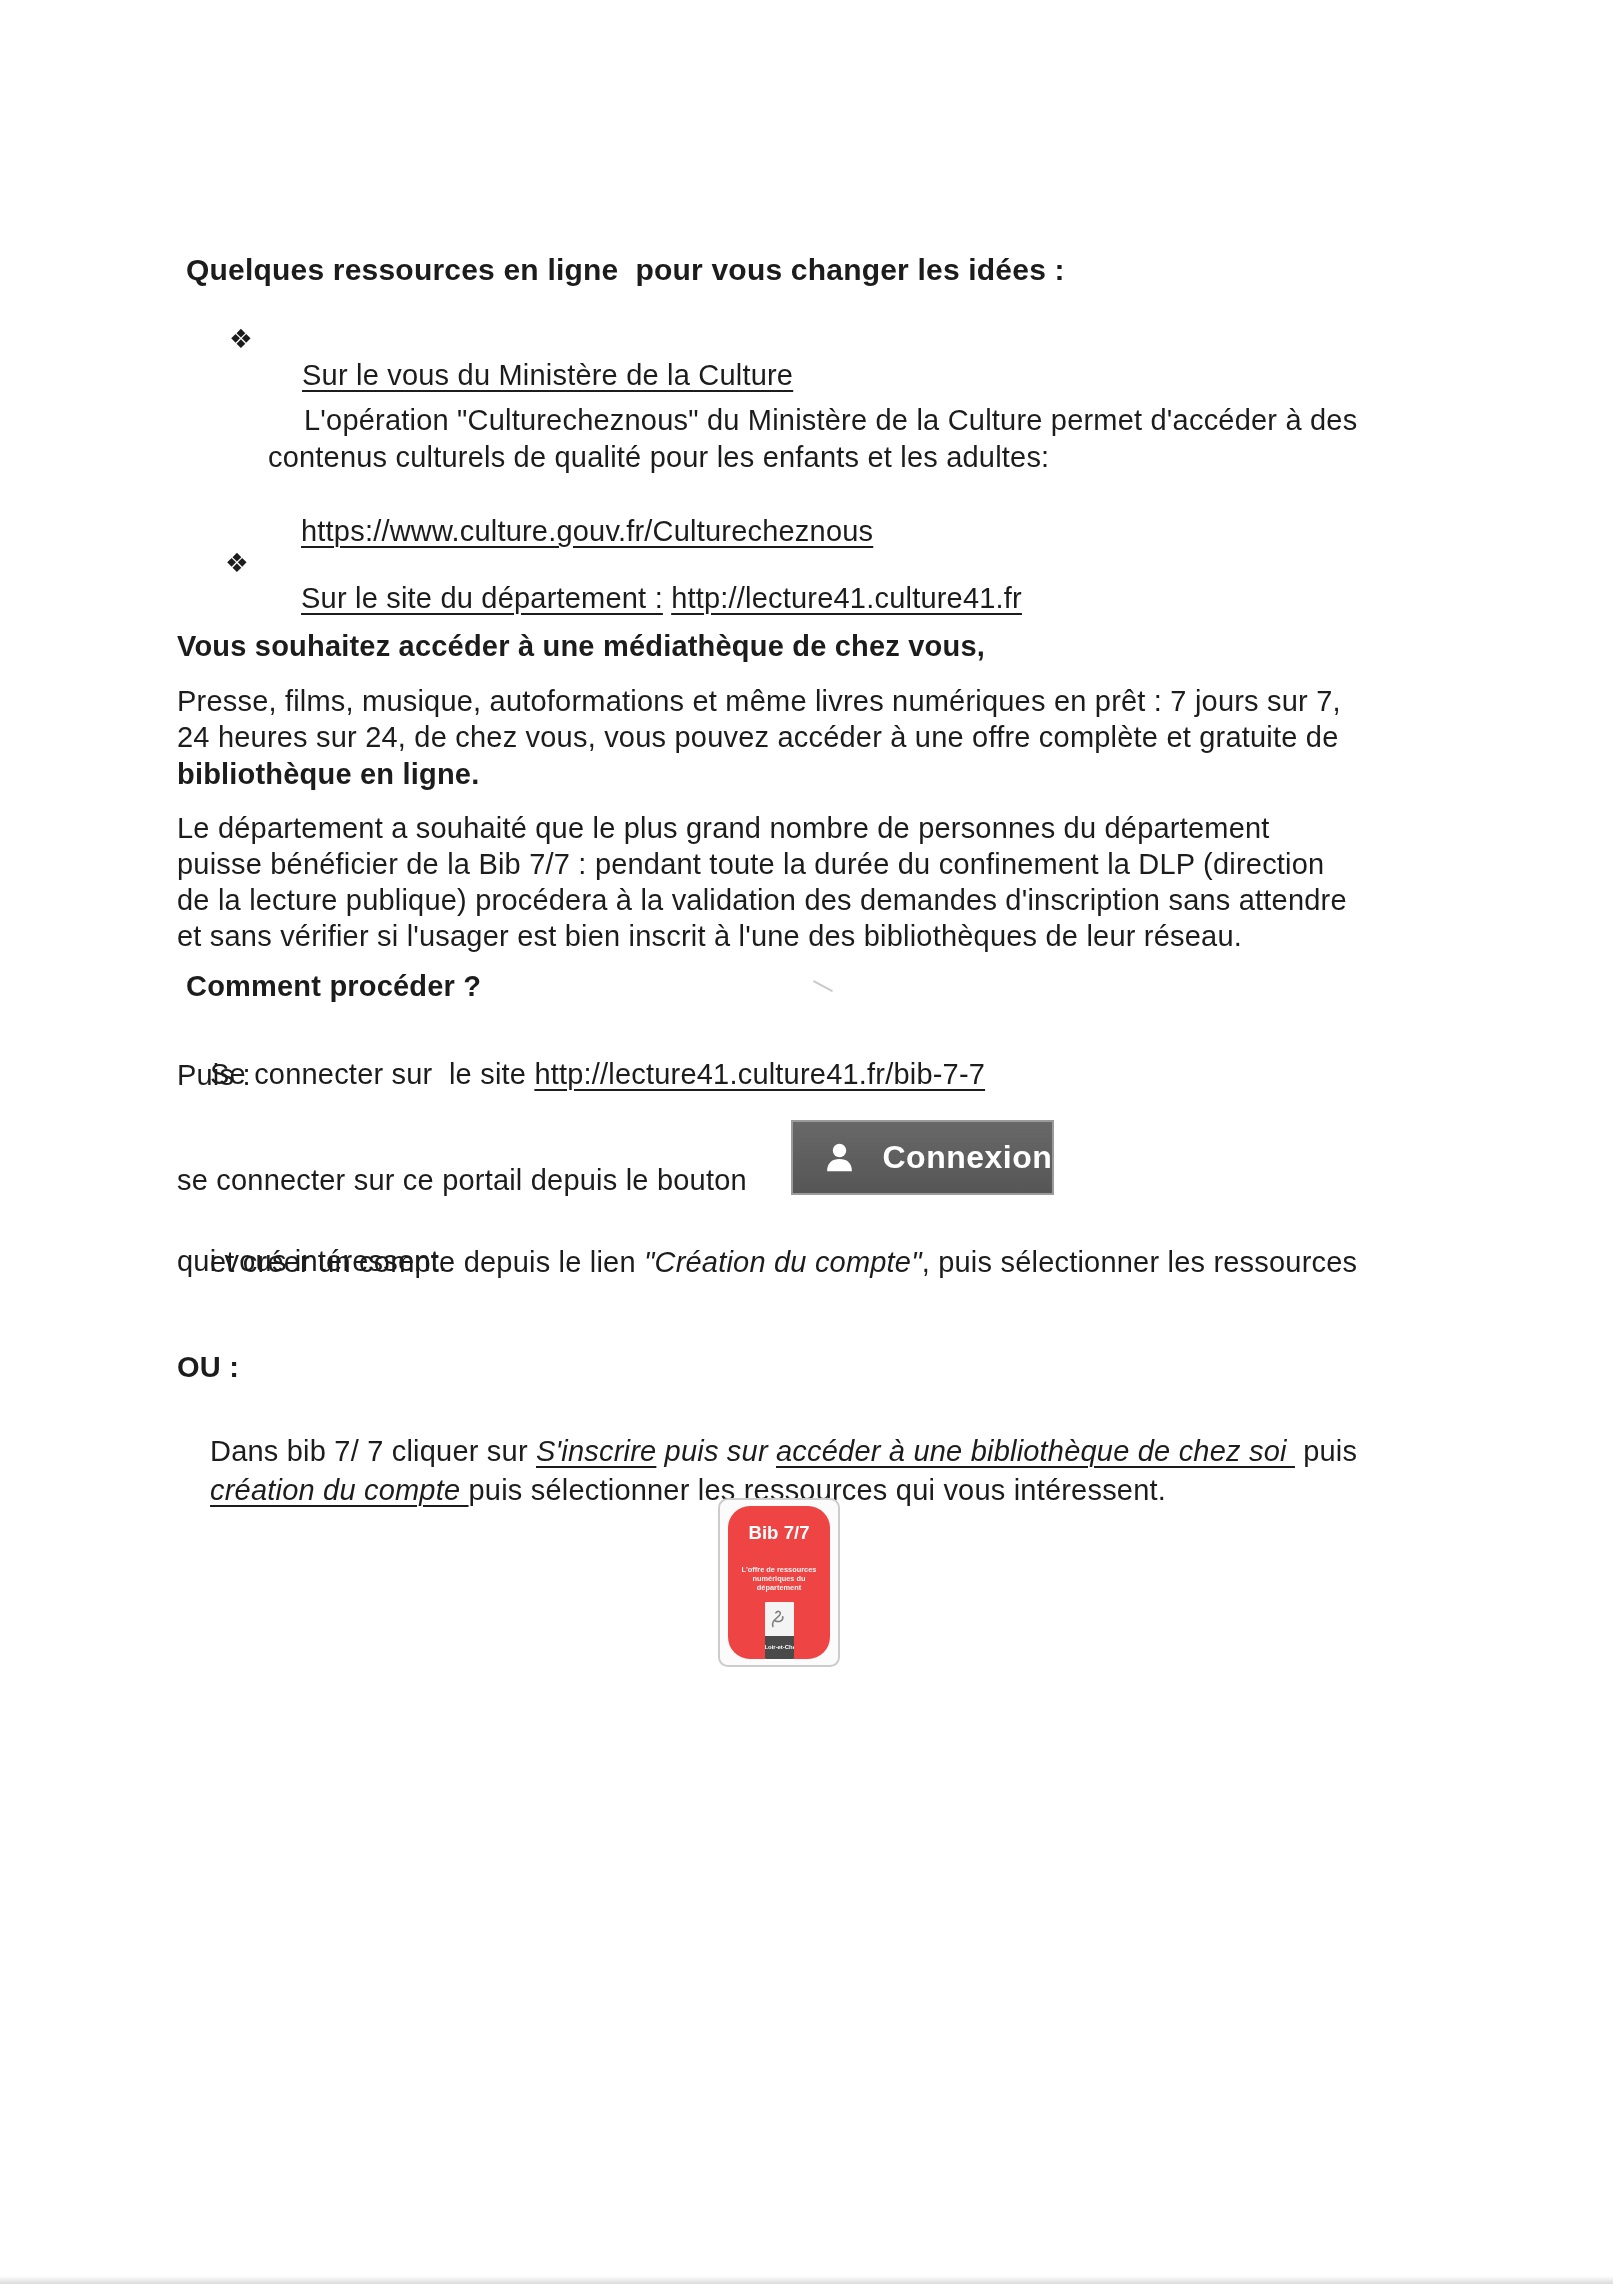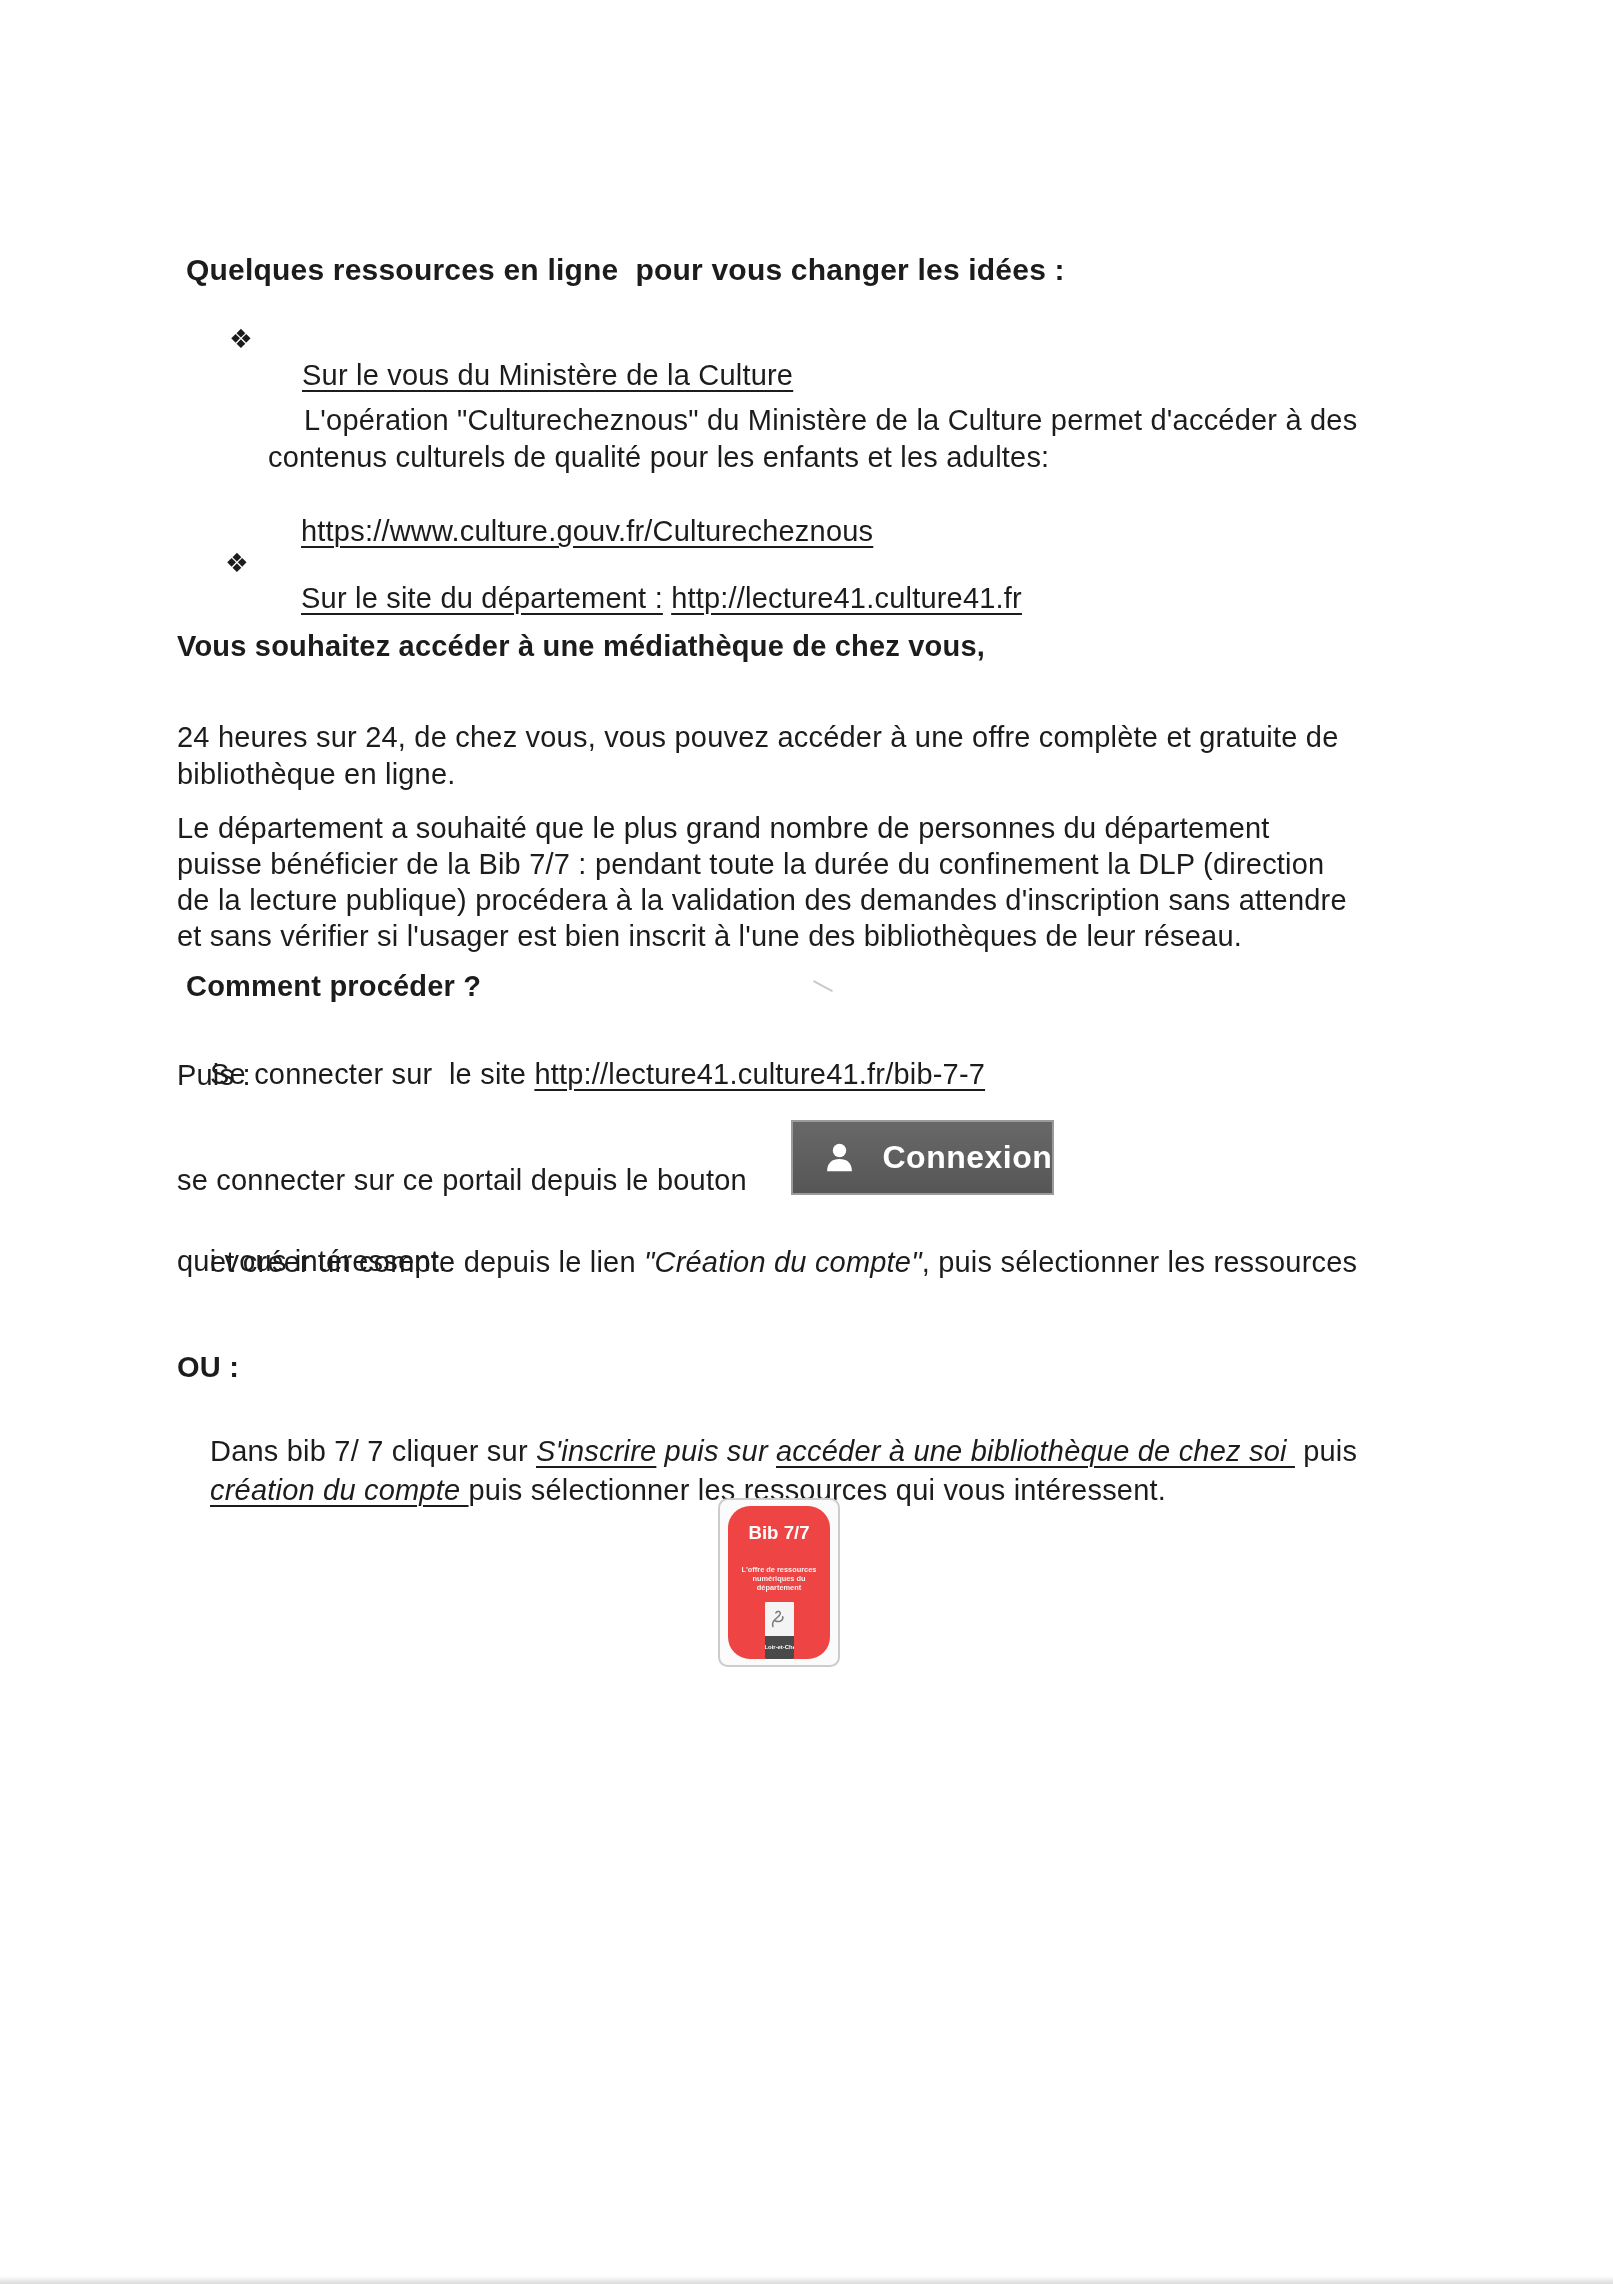--- a/index.html
+++ b/index.html
@@ -126,22 +126,23 @@
     <span class="u">https://www.culture.gouv.fr/Culturecheznous</span>
   </div>
   <div class="line" style="left:268px; top:439px;">contenus culturels de qualité pour les enfants et les adultes:</div>
 
   <div class="bullet-glyph" style="left:225px; top:545px;">❖</div>
   <div class="line" style="left:268px; top:543px;">
     <span class="u">Sur le site du département :</span><span> </span><span class="u">http://lecture41.culture41.fr</span>
   </div>
 
   <div class="line bold" style="left:177px; top:628px;">Vous souhaitez accéder à une médiathèque de chez vous,</div>
+  <div class="line" style="left:177px; top:683px;">Presse, films, musique, autoformations et même livres numériques en prêt : 7 jours sur 7,</div>
   <div class="line" style="left:177px; top:719px;">24 heures sur 24, de chez vous, vous pouvez accéder à une offre complète et gratuite de</div>
-  <div class="line" style="left:177px; top:756px;">bibliothèque en ligne.</div>
+  <div class="line" style="left:177px; top:756px;font-weight:bold;">bibliothèque en ligne.</div>
 
   <div class="line" style="left:177px; top:810px;">Le département a souhaité que le plus grand nombre de personnes du département</div>
   <div class="line" style="left:177px; top:846px;">puisse bénéficier de la Bib 7/7 : pendant toute la durée du confinement la DLP (direction</div>
   <div class="line" style="left:177px; top:882px;">de la lecture publique) procédera à la validation des demandes d'inscription sans attendre</div>
   <div class="line" style="left:177px; top:918px;">et sans vérifier si l'usager est bien inscrit à l'une des bibliothèques de leur réseau.</div>
 
   <div class="line bold" style="left:186px; top:968px;">Comment procéder ?</div>
   <div class="line" style="left:177px; top:1019px;">
     <span>Se connecter sur  le site </span><span class="u">http://lecture41.culture41.fr/bib-7-7</span>
   </div>

